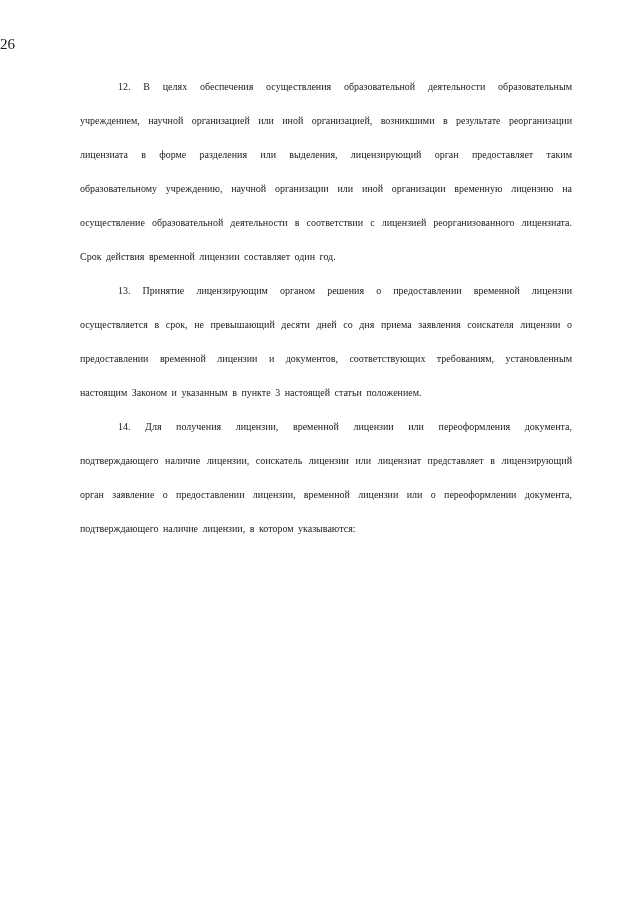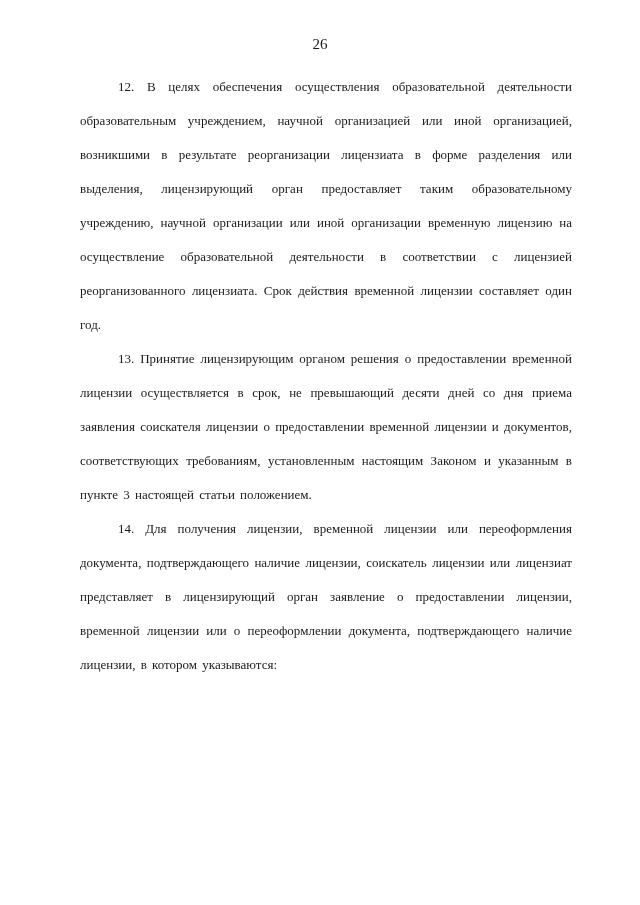--- a/index.html
+++ b/index.html
@@ -15,34 +15,34 @@
     background: #ffffff;
     color: #000000;
     font-family: "Liberation Serif", "DejaVu Serif", serif;
     overflow: hidden;
   }
   .page-number {
     position: absolute;
     top: 36px;
     left: 0;
     width: 100%;
-    text-align: center;
+    text-align: left;
     font-size: 15px;
     color: #1a1a1a;
     font-family: Liberation Serif, serif;
   }
   .content {
     position: absolute;
     top: 70px;
     left: 80px;
     width: 492px;
   }
   .para {
     margin: 0;
-    font-size: 13px;
+    font-size: 10px;
     line-height: 34px;
     text-align: justify;
     text-indent: 38px;
     color: #1a1a1a;
     word-spacing: 2px;
   }
 </style>
 </head>
 <body>
 

